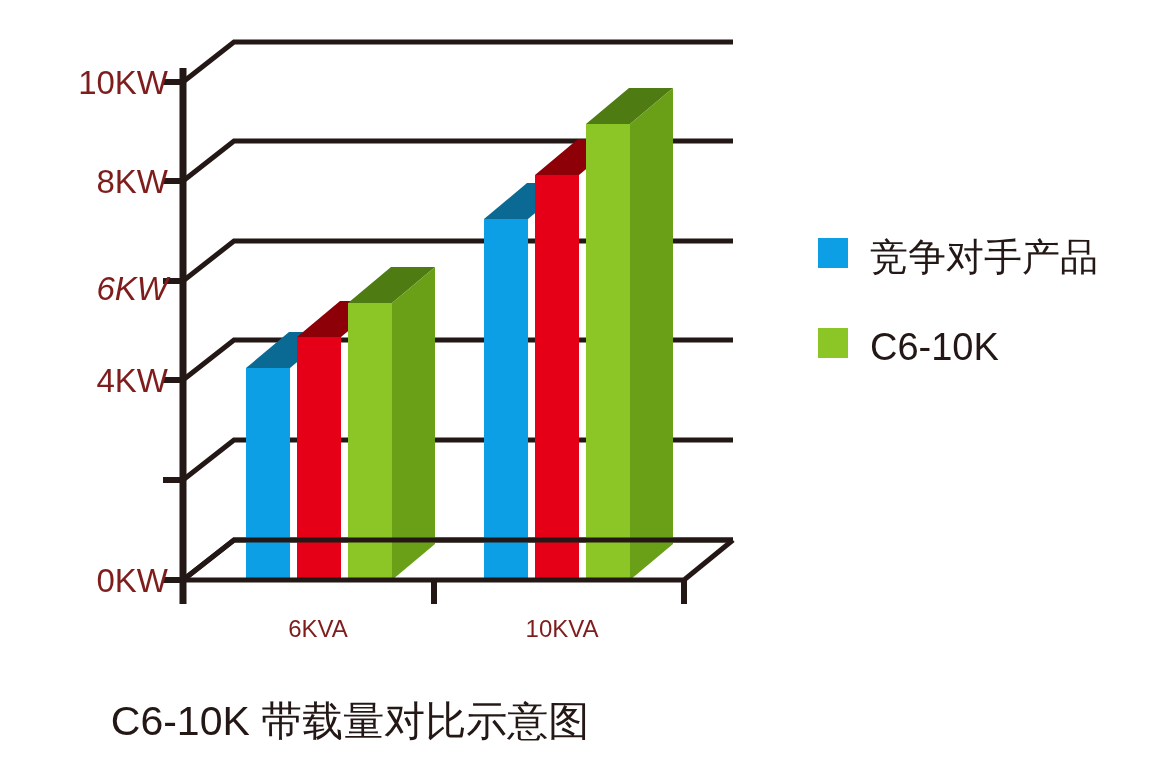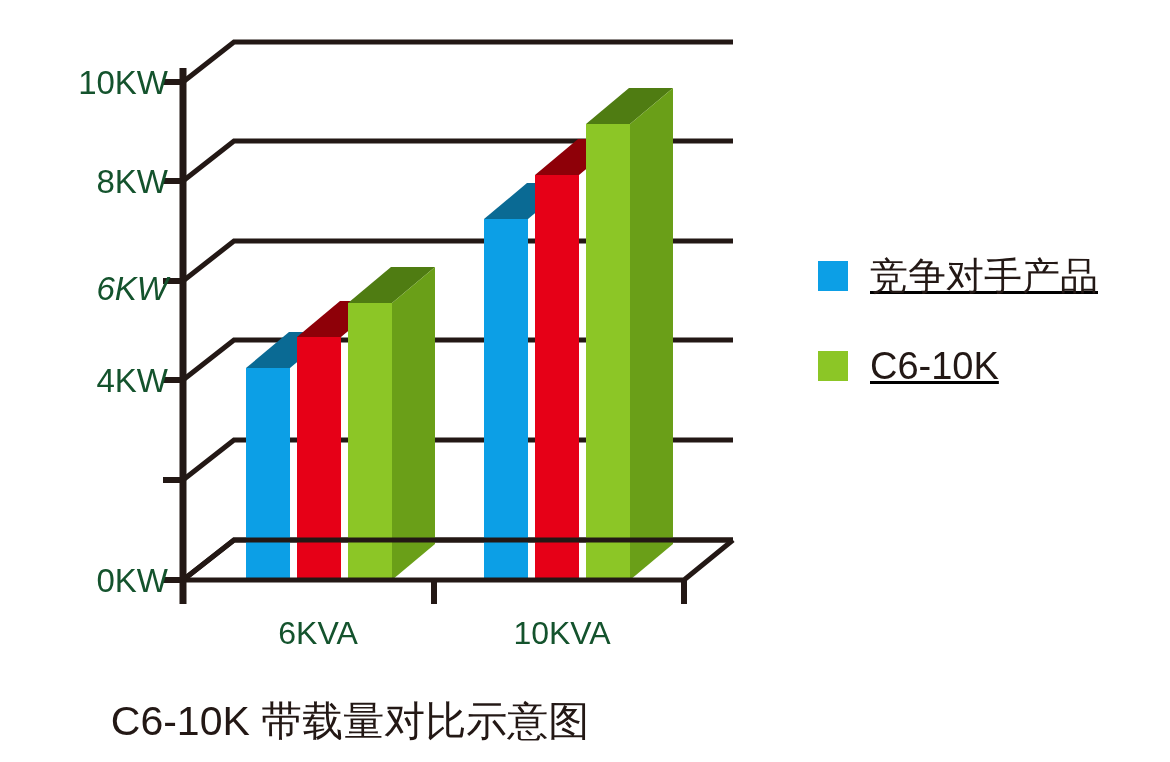--- a/index.html
+++ b/index.html
@@ -20,46 +20,45 @@
     width: 1170px;
     height: 762px;
   }
   .chart-svg {
     position: absolute;
     left: 0;
     top: 0;
   }
   .ylabel, .xlabel {
     position: absolute;
-    color: #14532d;
+    color: #7f1d1d;
     font-size: 33px;
     white-space: nowrap;
     letter-spacing: 0px;
   }
   .ylabel {
     text-align: right;
     width: 150px;
     right: 1002px;
   }
   .xlabel {
     text-align: center;
-    font-size: 32px;
+    font-size: 24px;
   }
   #legend {
     position: absolute;
     left: 818px;
     top: 238px;
     width: 340px;
   }
   .legend-row {
     display: flex;
-    align-items: center;
+    align-items: flex-start;
     height: 76px;
     margin-bottom: 14px;
-    text-decoration: underline;
   }
   .legend-swatch {
     width: 30px;
     height: 30px;
     flex: 0 0 auto;
     margin-right: 22px;
   }
   .legend-text {
     font-size: 38px;
     color: #231815;

